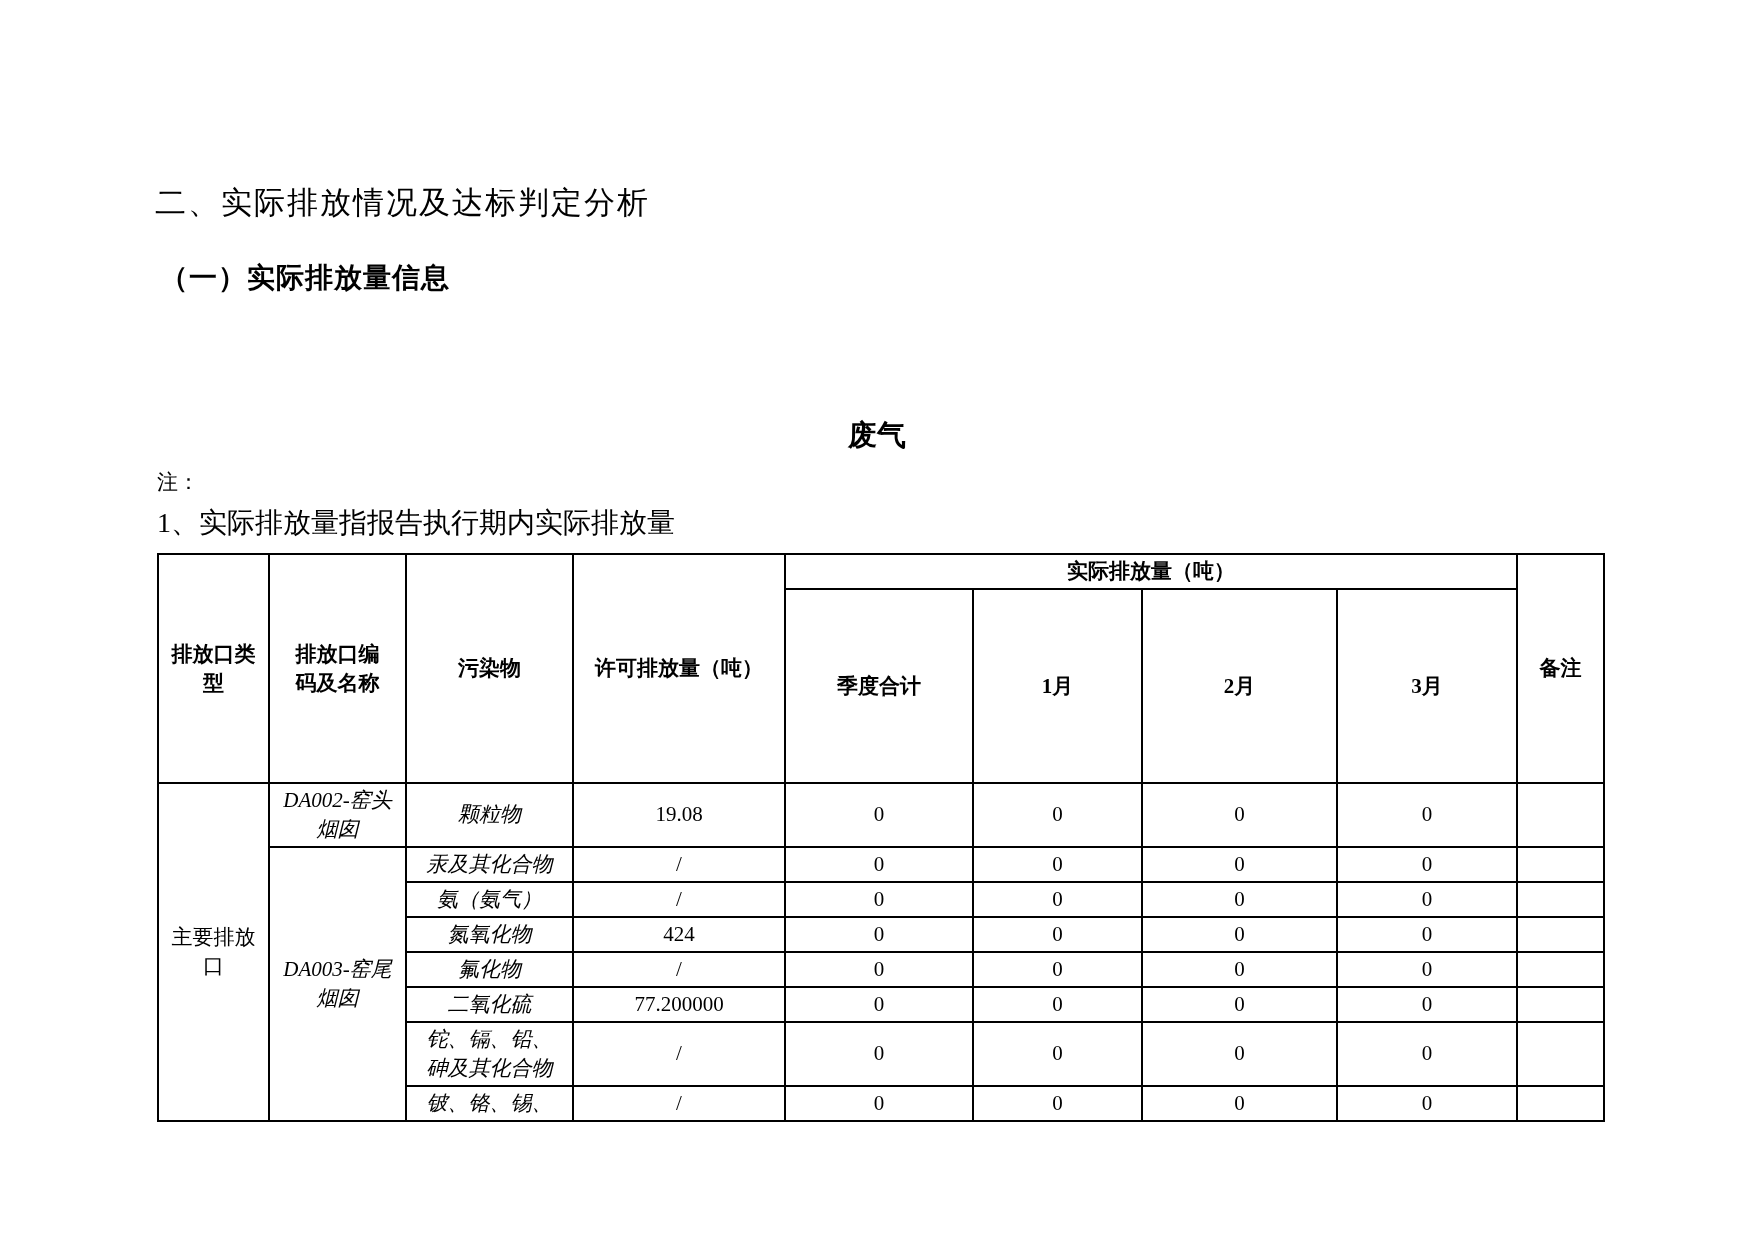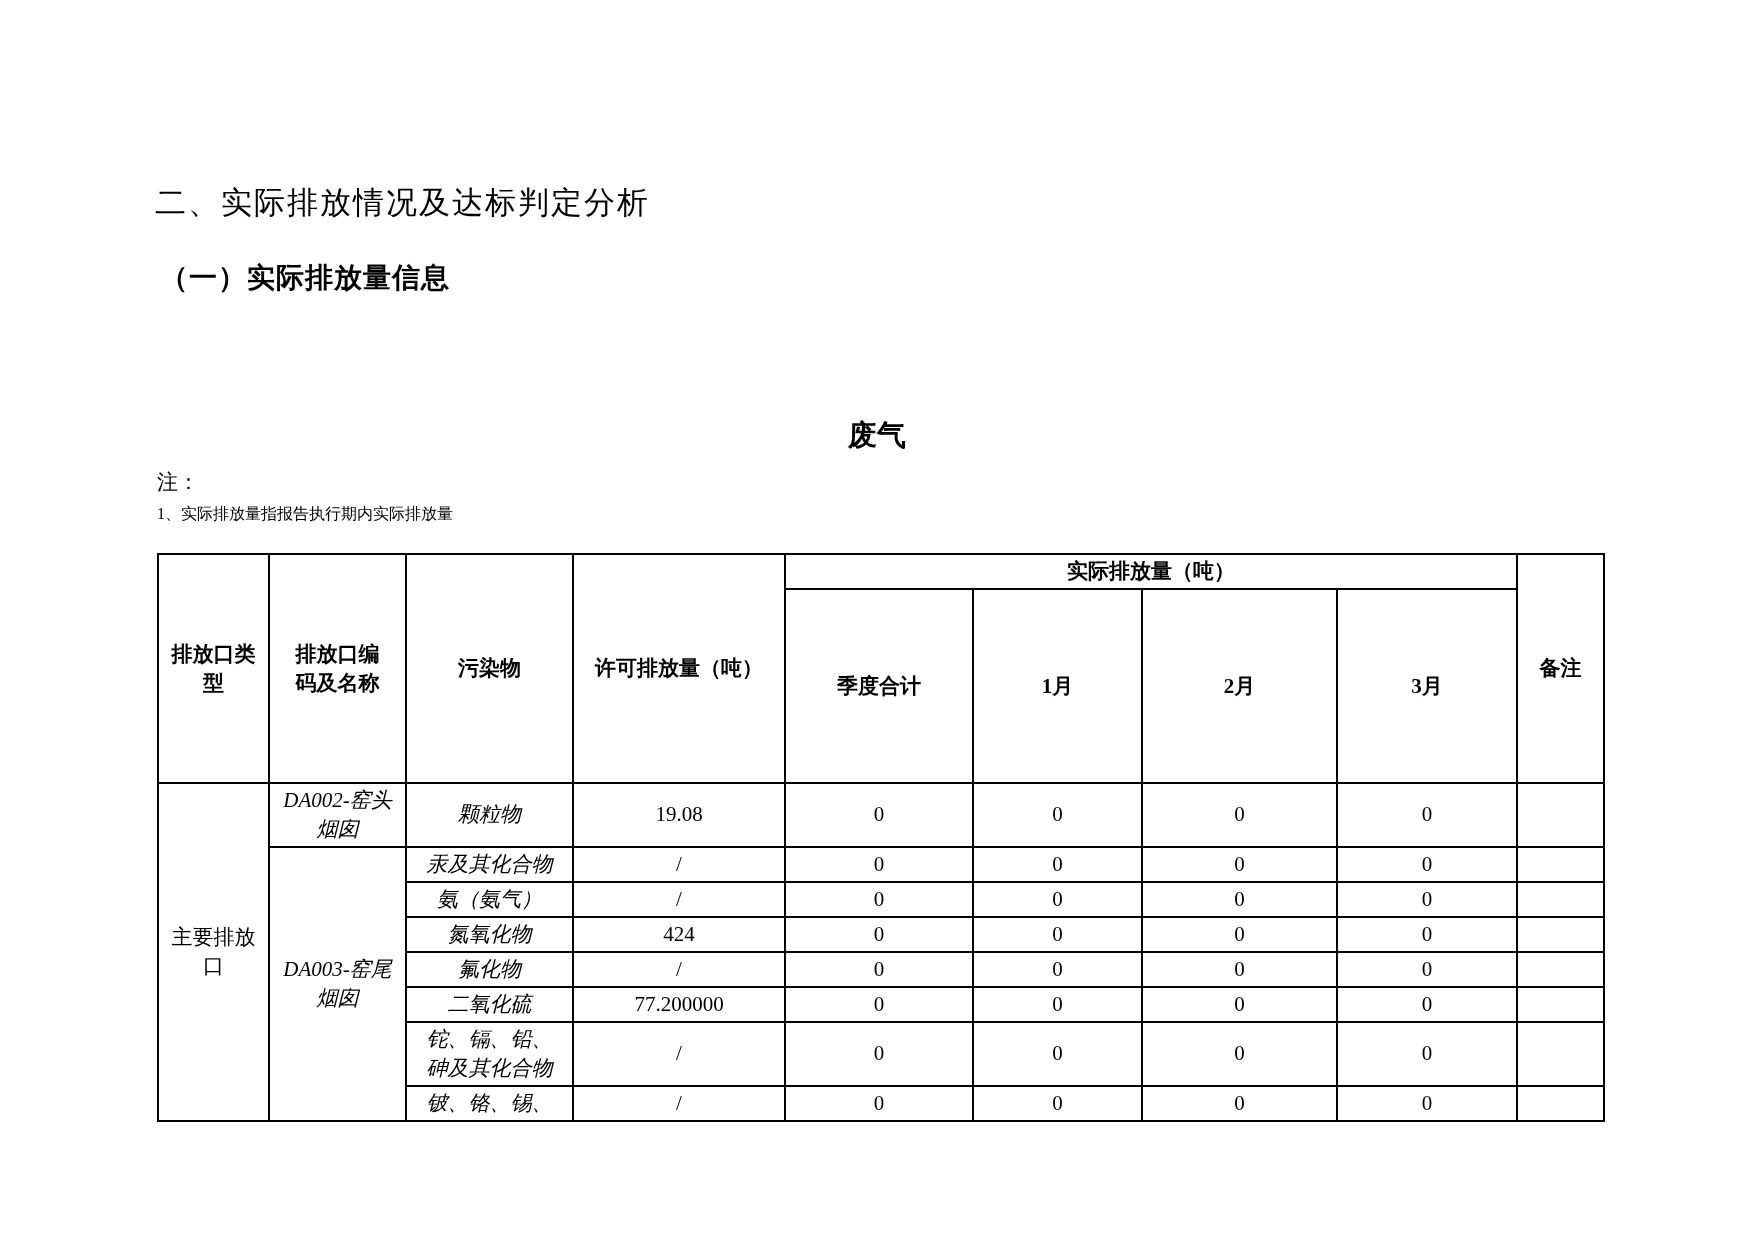--- a/index.html
+++ b/index.html
@@ -28,21 +28,21 @@
     text-align: center;
     font-family: "Liberation Sans", sans-serif;
     font-weight: bold; font-size: 29px; margin-top: 28px;
   }
   .note-label {
     position: absolute; left: 157px; top: 468px;
     font-size: 21px;
   }
   .note-line {
     position: absolute; left: 157px; top: 504px;
-    font-size: 16px;
+    font-size: 28px;
   }
   table.emissions {
     position: absolute; left: 157px; top: 553px;
     width: 1446px;
     border-collapse: collapse;
     table-layout: fixed;
   }
   table.emissions th, table.emissions td {
     border: 2px solid #000000;
     text-align: center;

